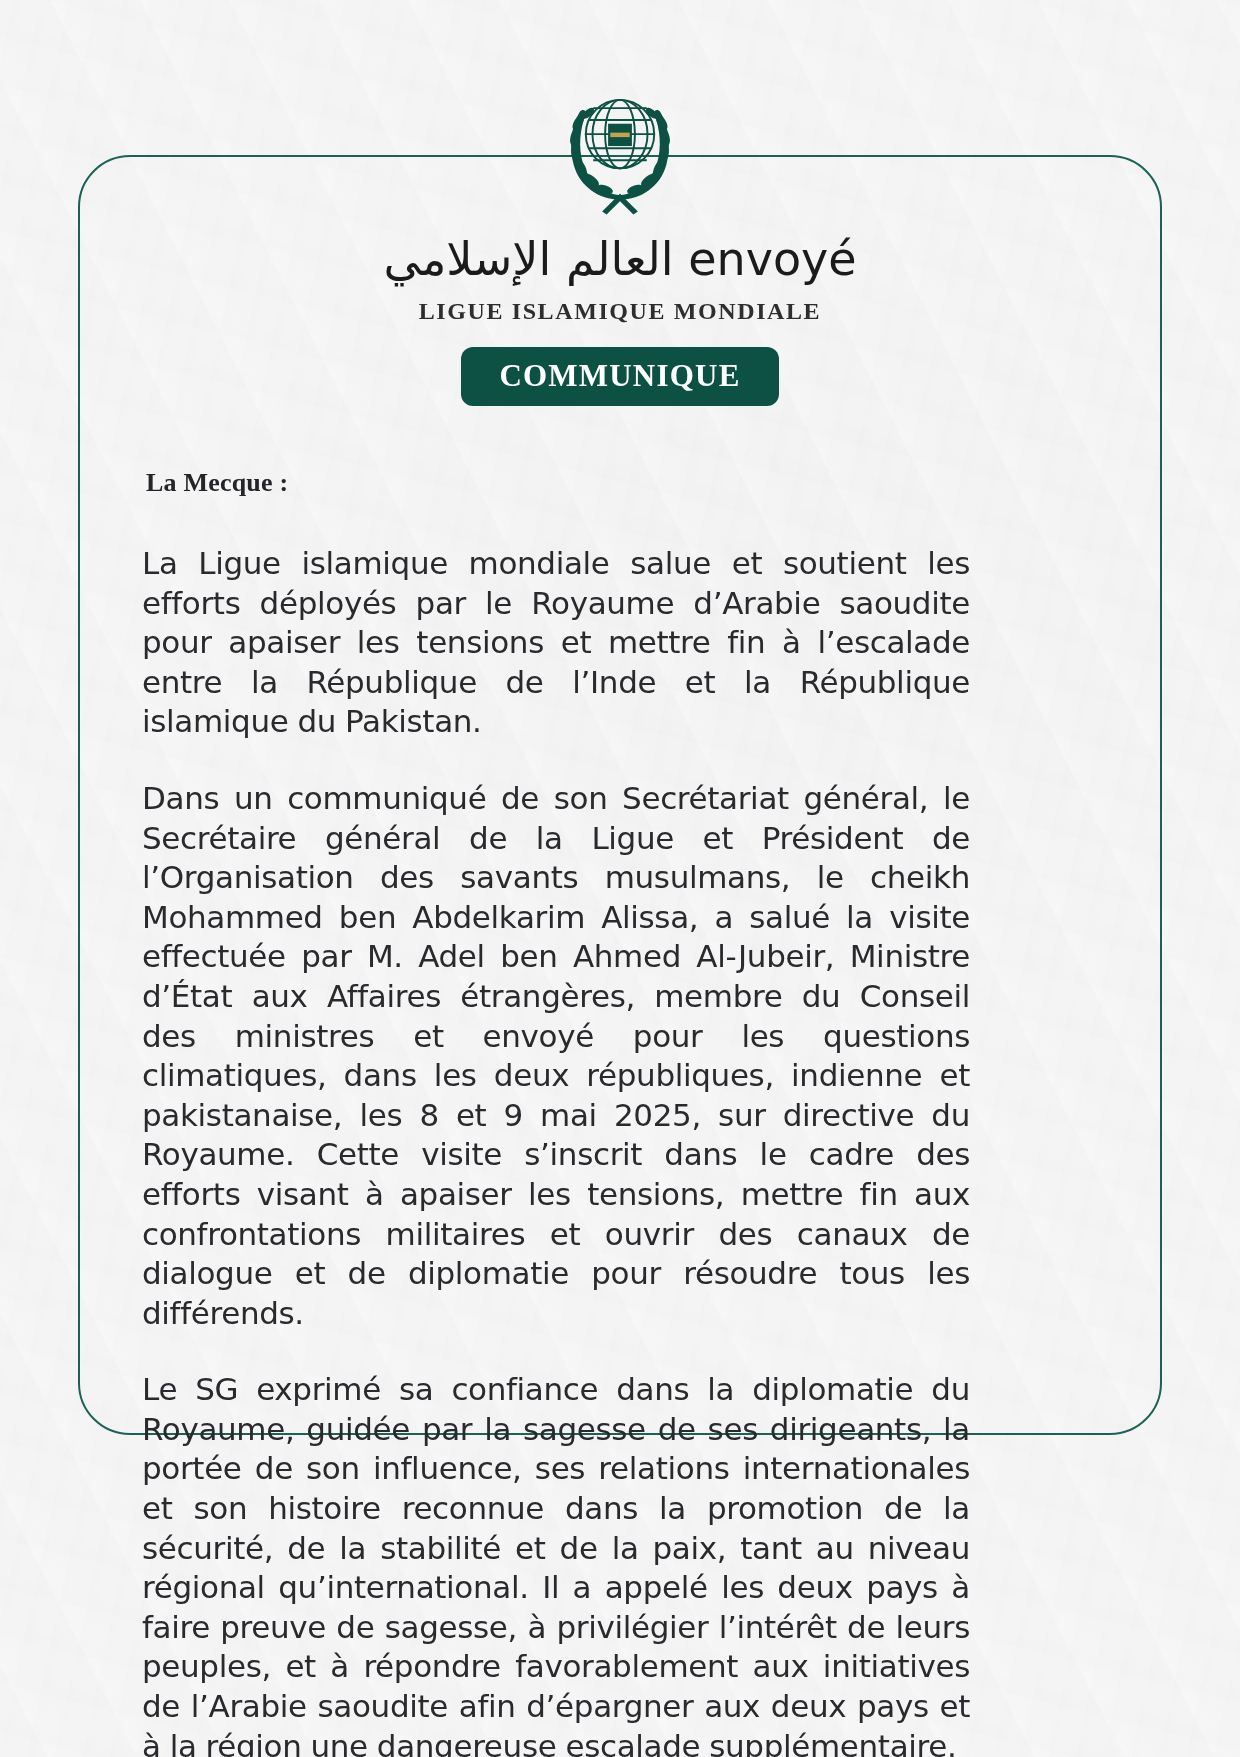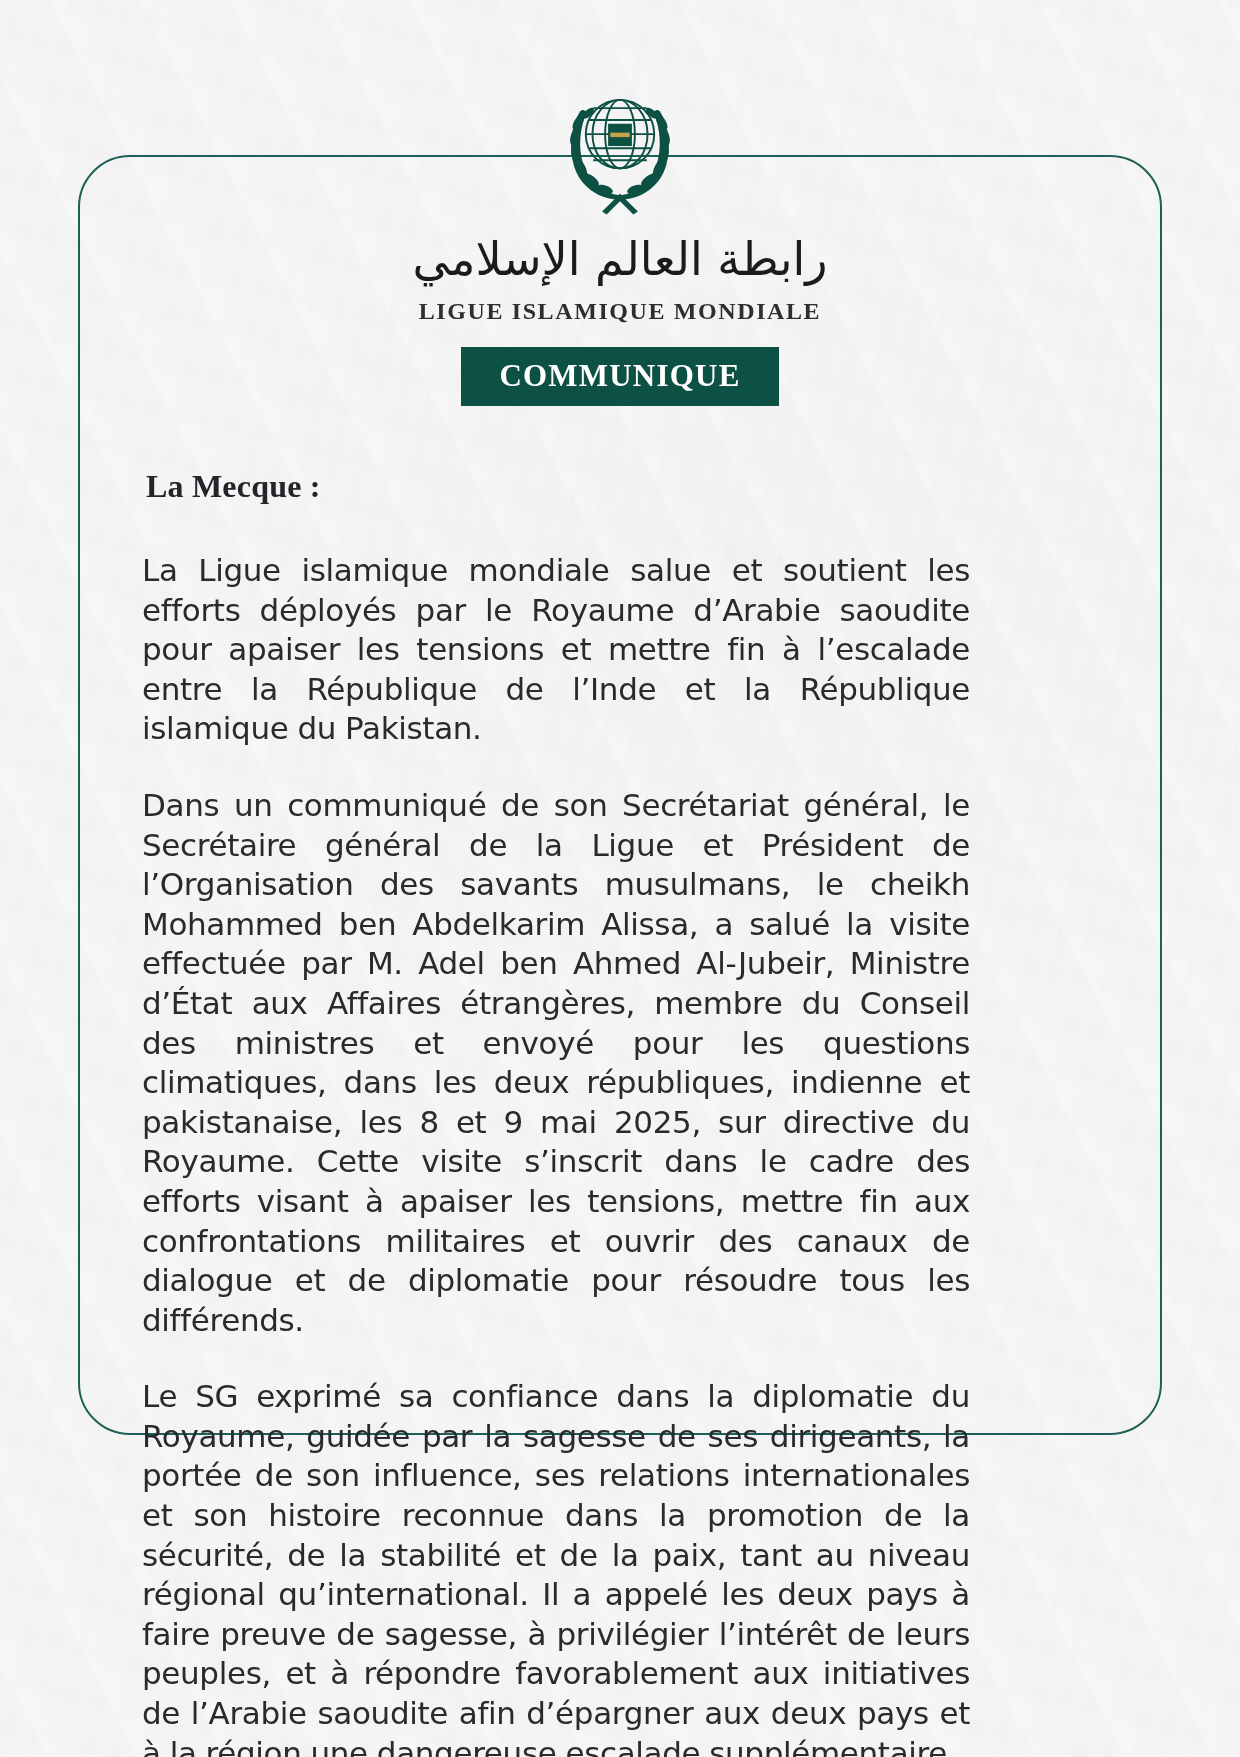--- a/index.html
+++ b/index.html
@@ -87,37 +87,37 @@
 
   .badge {
     margin-top: 22px;
     background: #0d5144;
     color: #ffffff;
     font-family: "Liberation Serif", serif;
     font-weight: bold;
     font-size: 31px;
     letter-spacing: 1.2px;
     padding: 13px 38px 15px;
-    border-radius: 0;
+    border-radius: 12px;
     line-height: 1;
     text-align: center;
   }
 
   
   .content {
     position: absolute;
     left: 142px;
     top: 468px;
     width: 828px;
   }
 
   .city-heading {
     font-family: "Liberation Serif", serif;
     font-weight: bold;
-    font-size: 32px;
+    font-size: 26px;
     color: #24242a;
     margin: 0 0 46px 4px;
     letter-spacing: .2px;
   }
 
   .para {
     font-family: "DejaVu Sans", sans-serif;
     font-size: 31px;
     line-height: 39.6px;
     color: #2a2a2e;
@@ -176,21 +176,21 @@
         <ellipse cx="138" cy="124" rx="12" ry="5.5" transform="rotate(140 138 124)"></ellipse>
         <ellipse cx="120" cy="136" rx="11" ry="5" transform="rotate(160 120 136)"></ellipse>
         <ellipse cx="143" cy="34" rx="10" ry="4.6" transform="rotate(40 143 34)"></ellipse>
       </g>
 
       <path d="M100 142 L76 166 L82 170 L104 148 Z"></path>
       <path d="M100 142 L124 166 L118 170 L96 148 Z"></path>
     </g>
   </svg>
 
-  <div class="arabic-title" style="font-family:'DejaVu Sans', sans-serif; font-size:46px; color:#1b1b1b; direction:rtl; line-height:74px;">رابطة العالم الإسلامي</div>
+  <div class="arabic-title" style="font-family:'DejaVu Sans', sans-serif; font-size:46px; color:#1b1b1b; direction:rtl; line-height:74px;">envoyé العالم الإسلامي</div>
 
   <div class="latin-title">LIGUE ISLAMIQUE MONDIALE</div>
 
   <div class="badge">COMMUNIQUE</div>
 </div>
 
 <div class="content">
   <h1 class="city-heading">La Mecque :</h1>
 
   <p class="para">La Ligue islamique mondiale salue et soutient les efforts déployés par le Royaume d’Arabie saoudite pour apaiser les tensions et mettre fin à l’escalade entre la République de l’Inde et la République islamique du Pakistan.</p>

